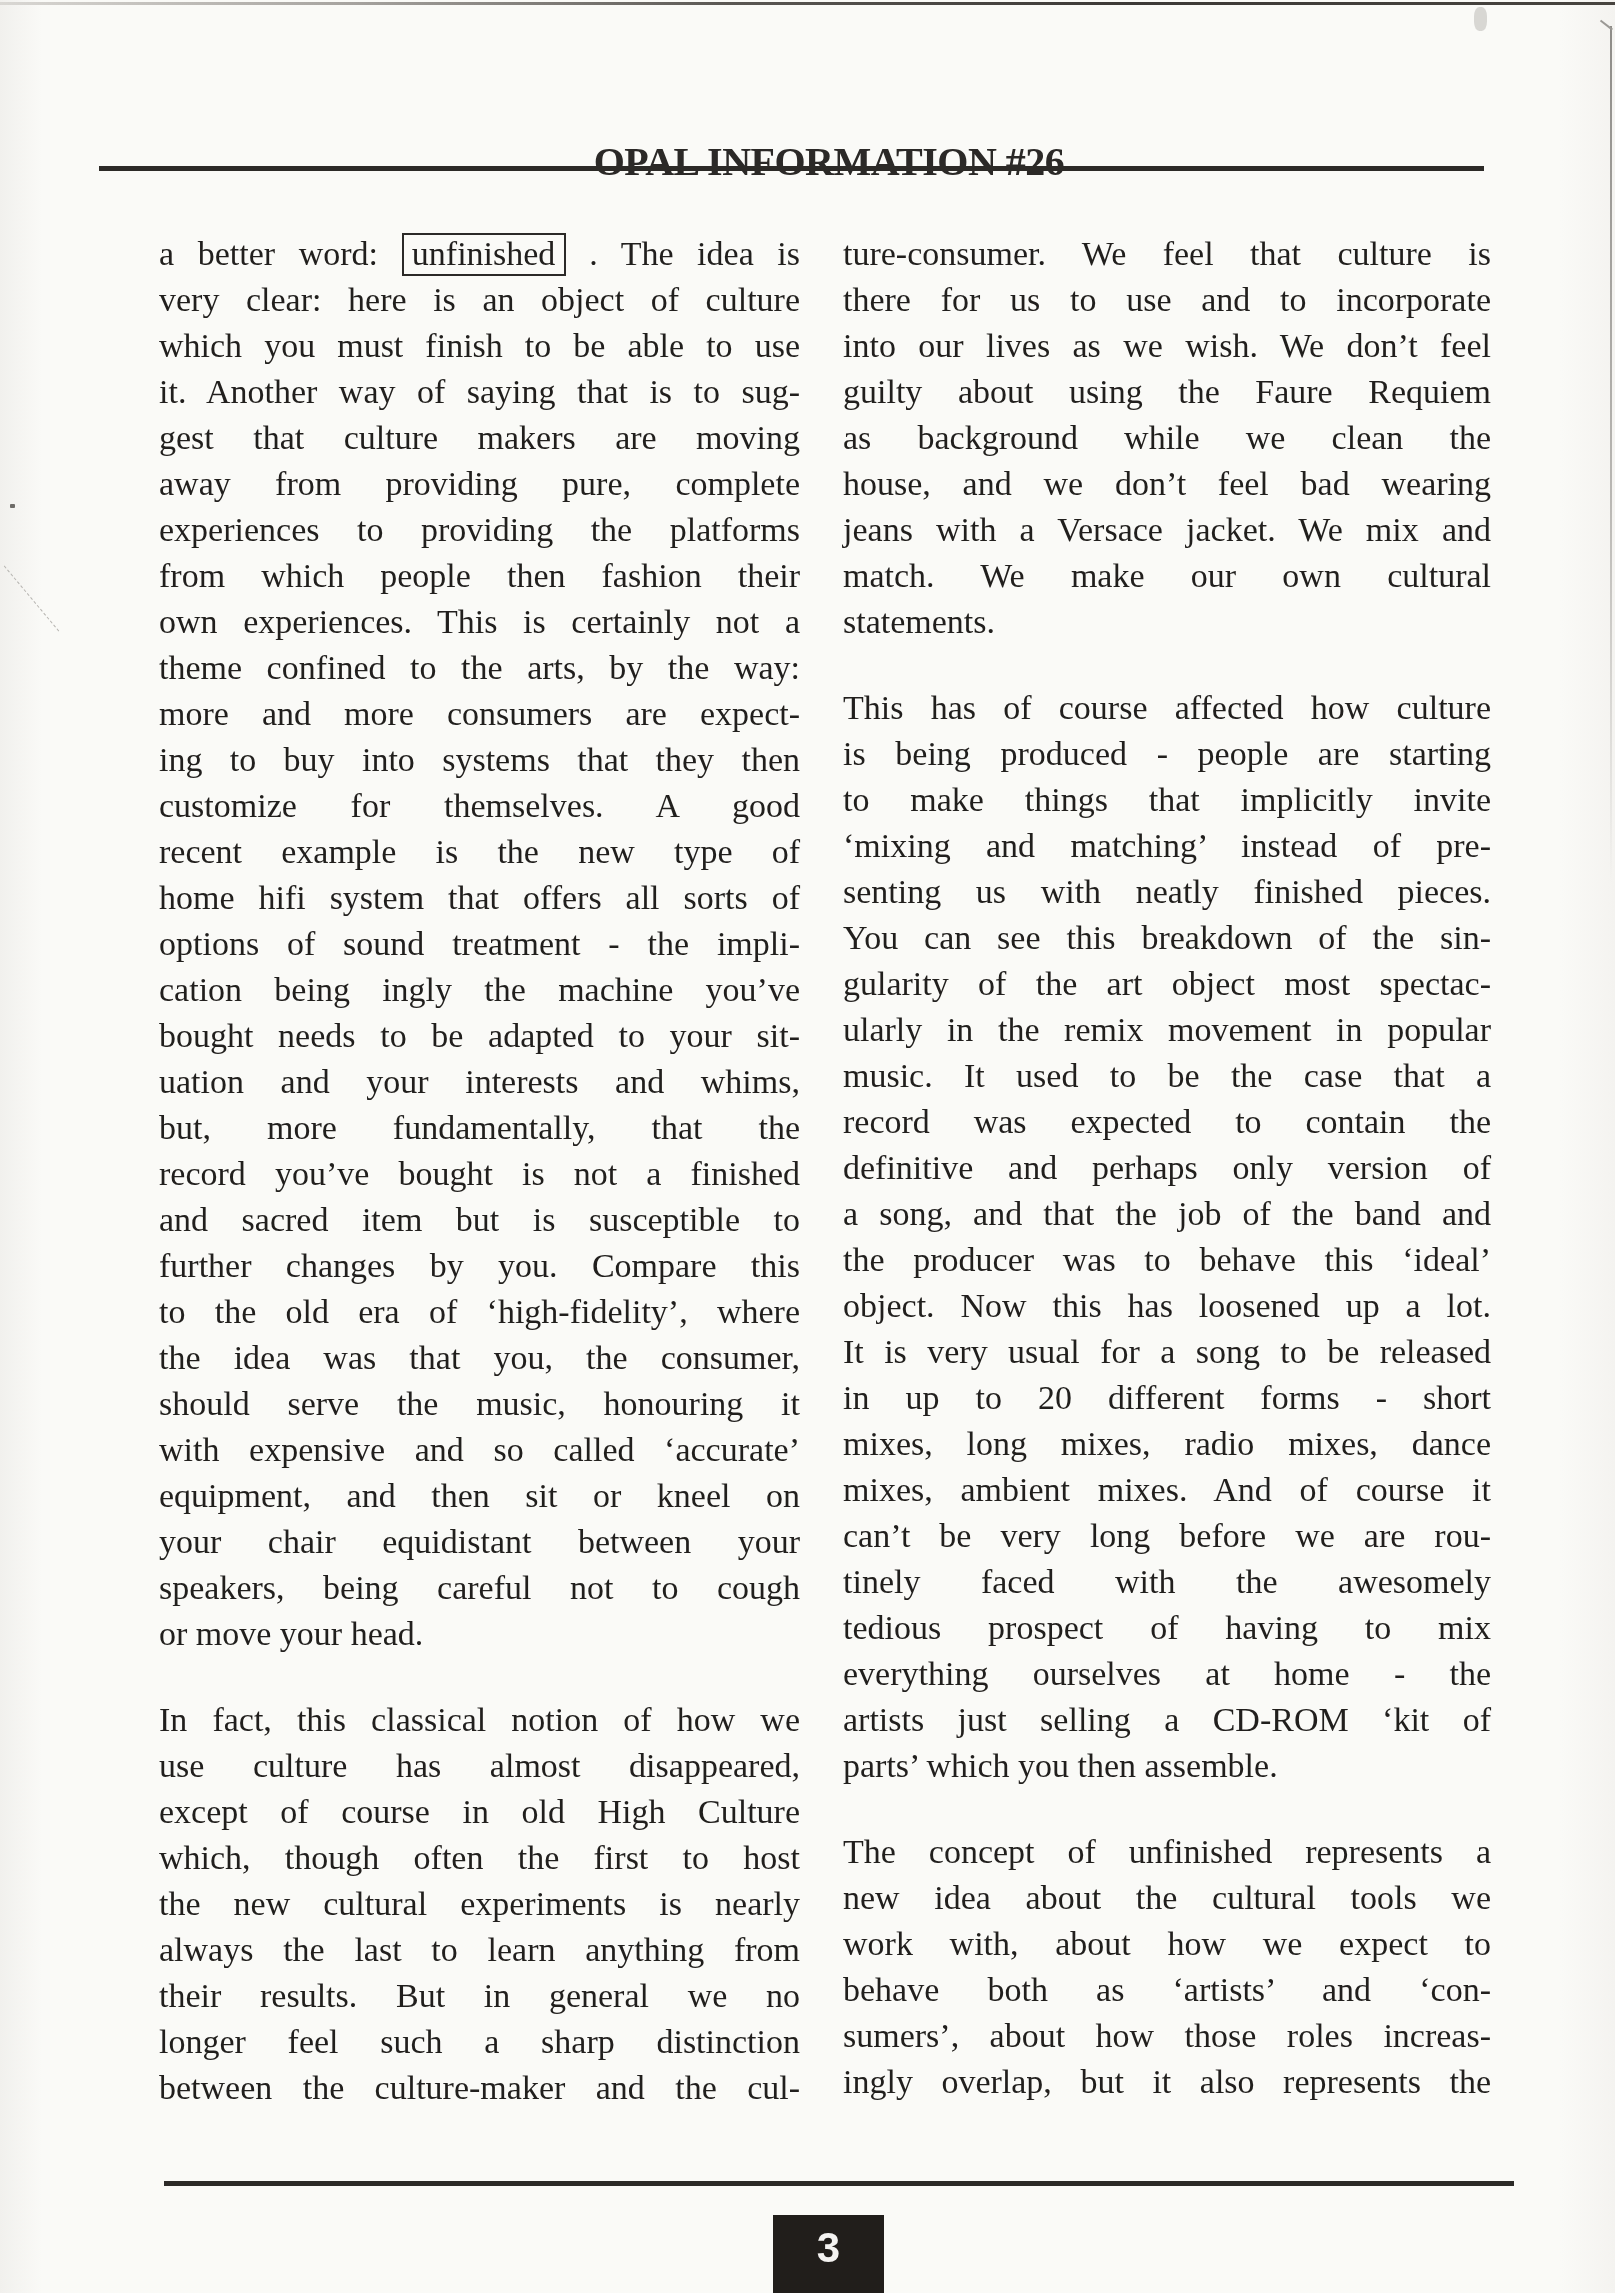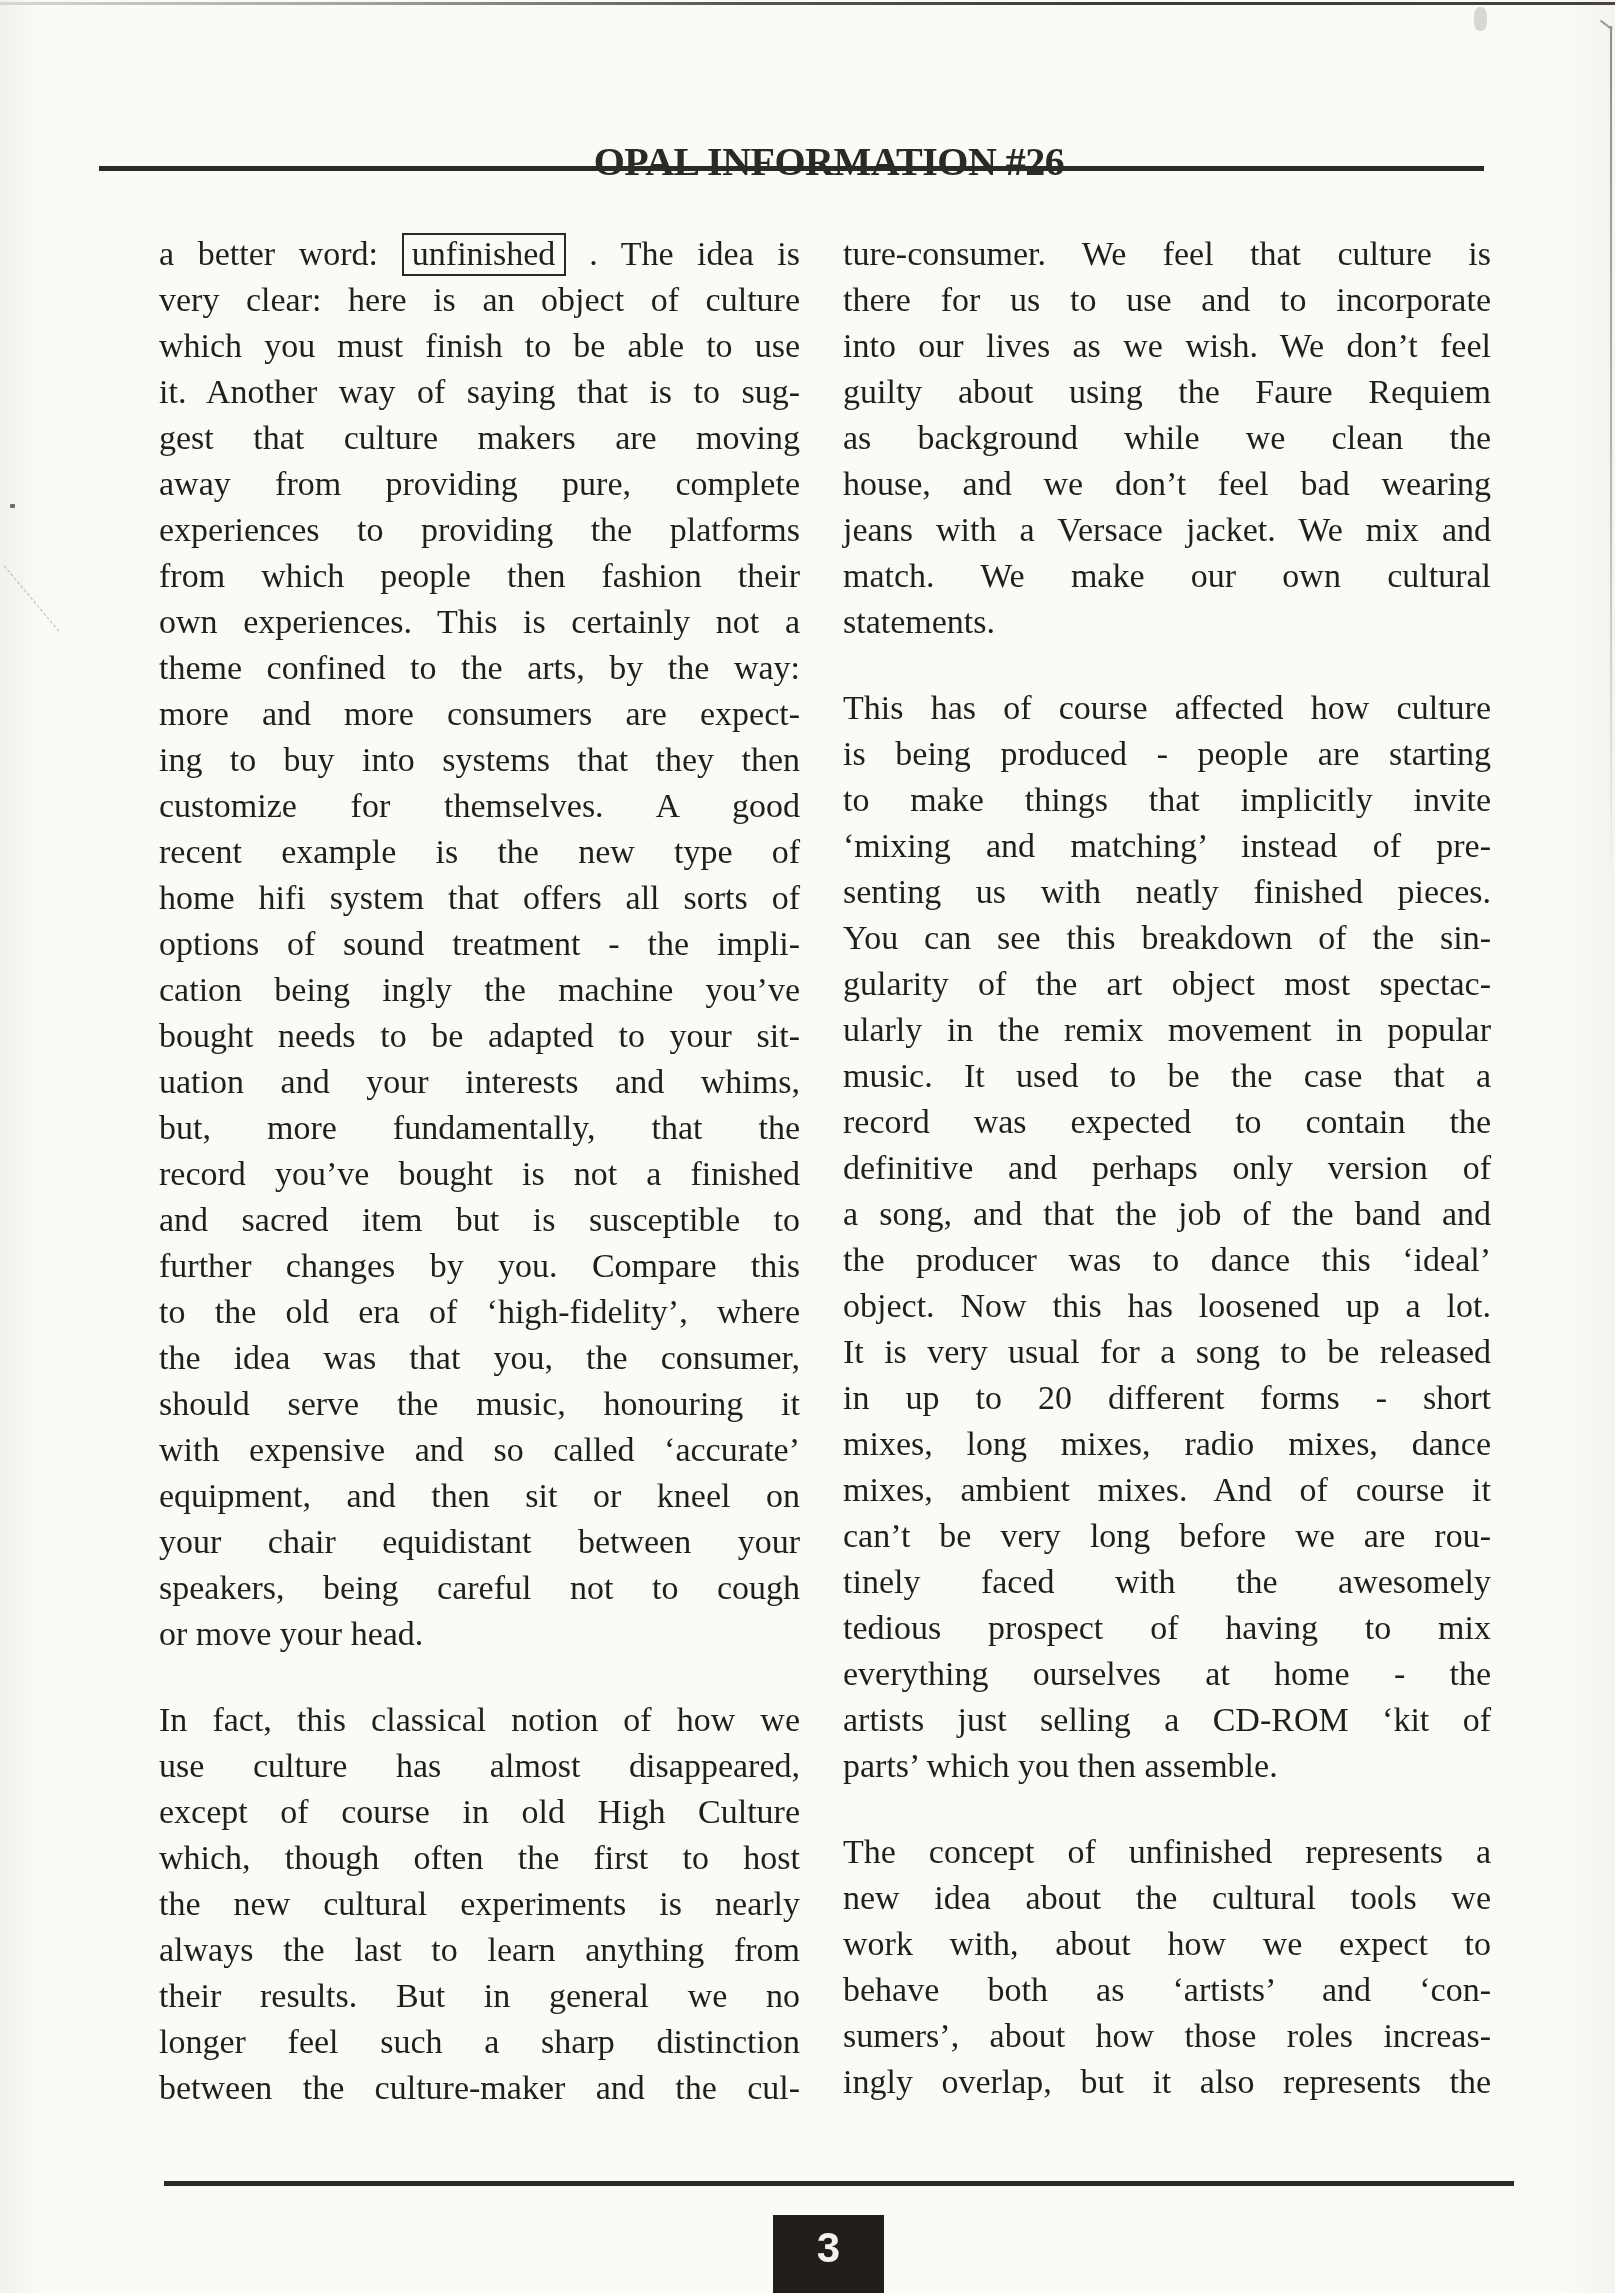--- a/index.html
+++ b/index.html
@@ -121,21 +121,21 @@
       <div class="line">to make things that implicitly invite</div>
       <div class="line">‘mixing and matching’ instead of pre-</div>
       <div class="line">senting us with neatly finished pieces.</div>
       <div class="line">You can see this breakdown of the sin-</div>
       <div class="line">gularity of the art object most spectac-</div>
       <div class="line">ularly in the remix movement in popular</div>
       <div class="line">music. It used to be the case that a</div>
       <div class="line">record was expected to contain the</div>
       <div class="line">definitive and perhaps only version of</div>
       <div class="line">a song, and that the job of the band and</div>
-      <div class="line">the producer was to dance this ‘ideal’</div>
+      <div class="line">the producer was to behave this ‘ideal’</div>
       <div class="line">object. Now this has loosened up a lot.</div>
       <div class="line">It is very usual for a song to be released</div>
       <div class="line">in up to 20 different forms - short</div>
       <div class="line">mixes, long mixes, radio mixes, dance</div>
       <div class="line">mixes, ambient mixes. And of course it</div>
       <div class="line">can’t be very long before we are rou-</div>
       <div class="line">tinely faced with the awesomely</div>
       <div class="line">tedious prospect of having to mix</div>
       <div class="line">everything ourselves at home - the</div>
       <div class="line">artists just selling a CD-ROM ‘kit of</div>

